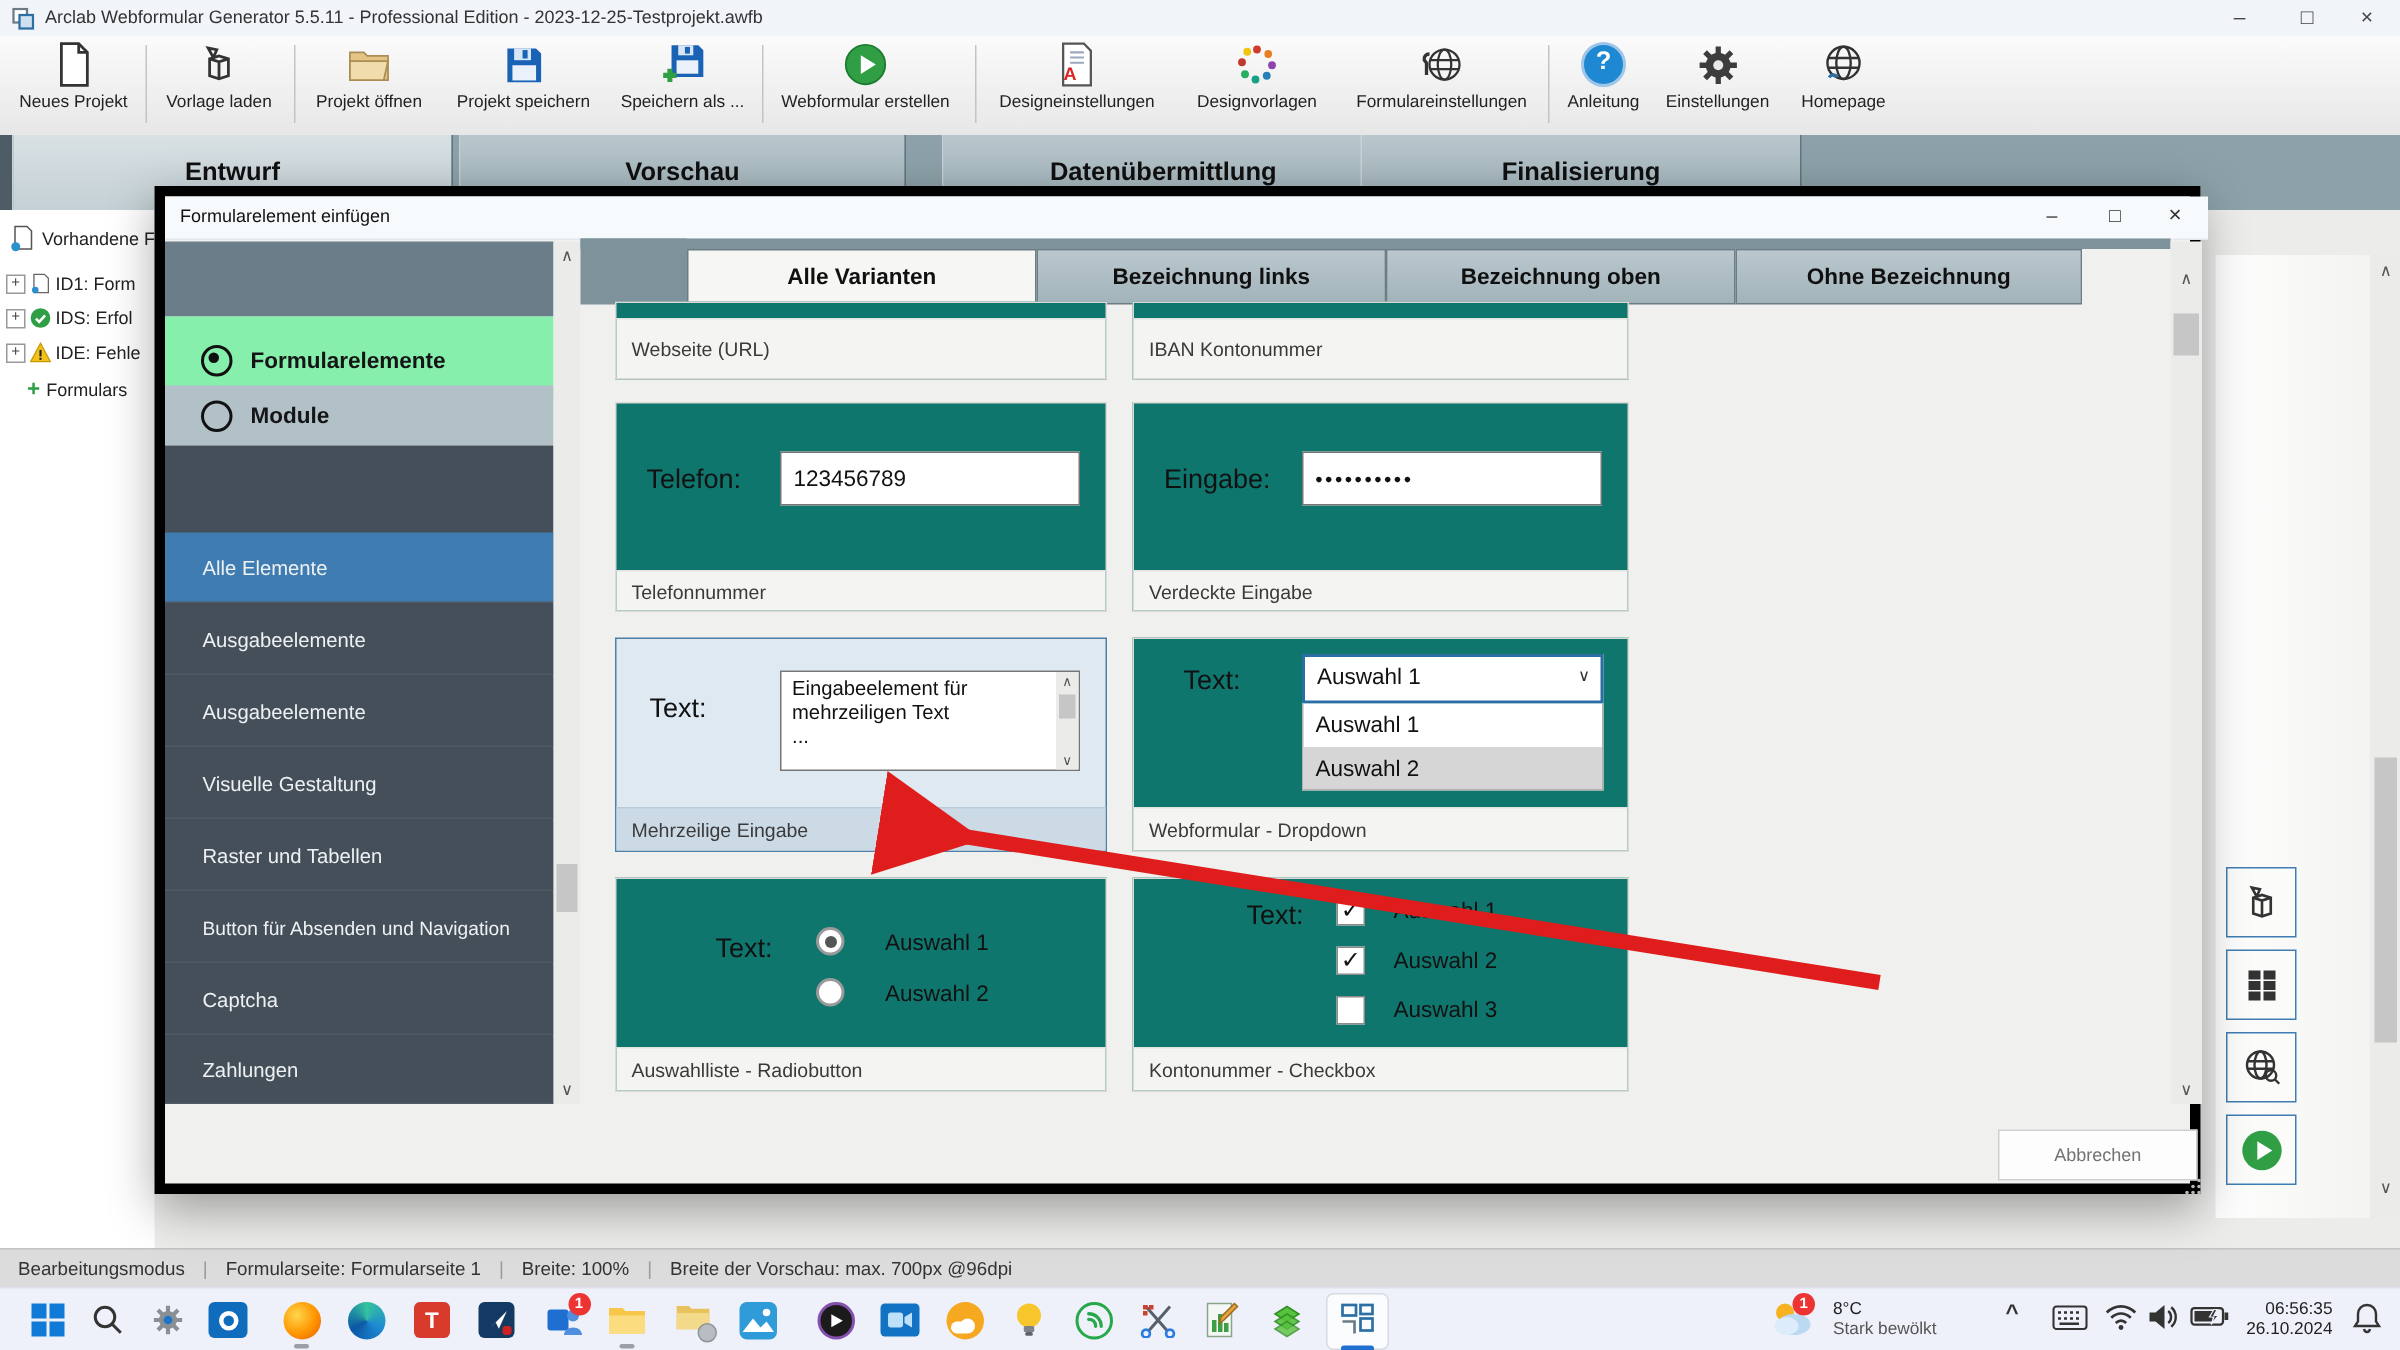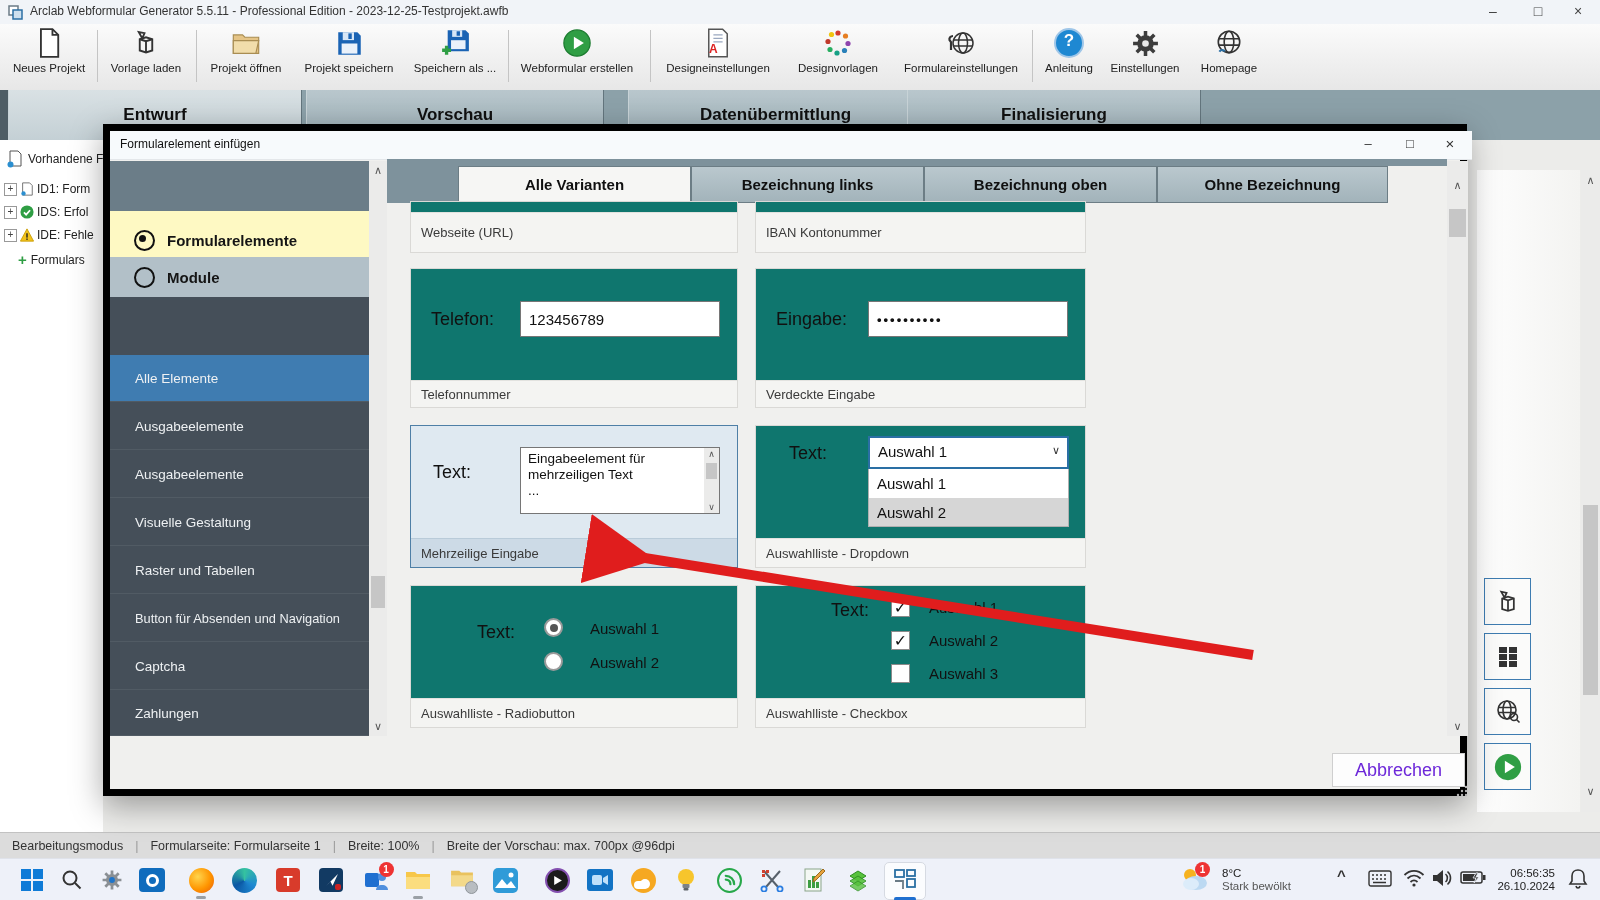--- a/index.html
+++ b/index.html
@@ -334,21 +334,21 @@
 
   <div class="abs" id="dialog">
     <div class="abs" id="dlgtitle">
       <span class="t">Formularelement einfügen</span>
       <span class="dctl" style="right:86px">–</span>
       <span class="dctl" style="right:44px">□</span>
       <span class="dctl" style="right:4px;font-size:15px">×</span>
     </div>
 
     <div class="abs sideband" style="top:30px;height:50px;background:#6b7d88"></div>
-    <div class="abs sideband mode" style="top:80px;height:58px;background:#fef9c3">
+    <div class="abs sideband mode" style="top:80px;height:58px;background:#86efac">
       <span class="radio sel"></span>
       <span>Formularelemente</span>
     </div>
     <div class="abs sideband mode" style="top:126px;height:40px;background:#b2c0c8">
       <span class="radio"></span>
       <span>Module</span>
     </div>
     <div class="abs sideband" style="top:166px;height:439px;background:#454f59"></div>
     <div class="catitem sel" style="top:224px">
         <span>Alle Elemente</span>
@@ -435,51 +435,51 @@
     <div class="card" style="left:645px;top:294px;width:331px;height:143px">
       <span class="fldlabel" style="left:33px;top:17px">Text:</span>
       <div class="abs" style="left:112px;top:10px;width:201px;height:33px;background:#fff;border:2px solid #2a6fa4;box-sizing:border-box">
         <span style="position:absolute;left:8px;top:5px;font-size:15px;color:#111">Auswahl 1</span>
         <span style="position:absolute;right:7px;top:6px;font-size:11px;color:#333">∨</span>
       </div>
       <div class="abs" style="left:112px;top:43px;width:201px;height:58px;border:1px solid #b0b0b0;border-top:none;box-sizing:border-box;background:#fff">
         <div style="height:29px;display:flex;align-items:center;padding-left:8px;font-size:15px;color:#111">Auswahl 1</div>
         <div style="height:28px;display:flex;align-items:center;padding-left:8px;font-size:15px;color:#111;background:#d6d6d6">Auswahl 2</div>
       </div>
-      <div class="cap" style="height:29px">Auswahlliste - Dropdown</div>
+      <div class="cap" style="height:29px">Webformular - Dropdown</div>
     </div>
 
     <div class="card" style="left:300px;top:454px;width:328px;height:143px">
       <span class="fldlabel" style="left:66px;top:36px">Text:</span>
       <div class="rad sel" style="left:133px;top:32px"></div>
       <span class="optlabel" style="left:179px;top:34px">Auswahl 1</span>
       <div class="rad" style="left:133px;top:66px"></div>
       <span class="optlabel" style="left:179px;top:68px">Auswahl 2</span>
       <div class="cap" style="height:29px">Auswahlliste - Radiobutton</div>
     </div>
 
     <div class="card" style="left:645px;top:454px;width:331px;height:143px">
       <span class="fldlabel" style="left:75px;top:14px">Text:</span>
       <div class="chk" style="left:135px;top:12px">✓</div>
       <span class="optlabel" style="left:173px;top:13px">Auswahl 1</span>
       <div class="chk" style="left:135px;top:45px">✓</div>
       <span class="optlabel" style="left:173px;top:46px">Auswahl 2</span>
       <div class="chk" style="left:135px;top:78px"></div>
       <span class="optlabel" style="left:173px;top:79px">Auswahl 3</span>
-      <div class="cap" style="height:29px">Auswahlliste - Checkbox</div>
+      <div class="cap" style="height:29px">Kontonummer - Checkbox</div>
     </div>
 
     <div class="abs sbar" style="left:1337px;top:30px;width:21px;height:575px">
       <span class="sarrow" style="top:18px">∧</span>
       <div class="sthumb" style="top:48px;height:28px"></div>
       <span class="sarrow" style="bottom:3px">∨</span>
     </div>
 
     <div class="abs" style="left:1222px;top:622px;width:131px;height:32px;background:#fdfdfd;border:1px solid #cfcfcf;
-      display:flex;align-items:center;justify-content:center;font-size:18px;color:#6d28d9">Abbrechen</div>
+      display:flex;align-items:center;justify-content:center;font-size:12px;color:#737373">Abbrechen</div>
 
     <svg class="abs" style="left:1344px;top:652px" width="14" height="14" viewBox="0 0 14 14">
       <g fill="#b5b5b5">
           <circle cx="12" cy="4" r="1.2"></circle>
           <circle cx="8" cy="8" r="1.2"></circle>
           <circle cx="12" cy="8" r="1.2"></circle>
           <circle cx="4" cy="12" r="1.2"></circle>
           <circle cx="8" cy="12" r="1.2"></circle>
           <circle cx="12" cy="12" r="1.2"></circle>
         </g>

